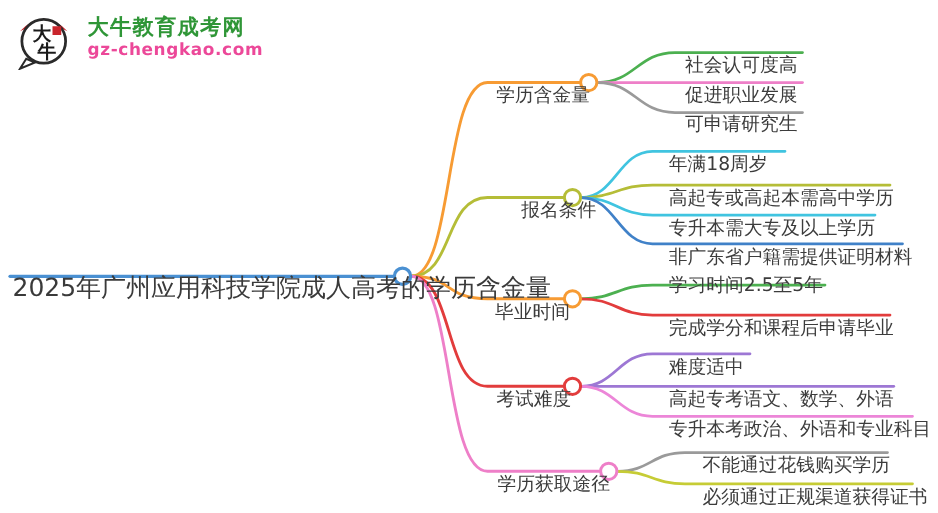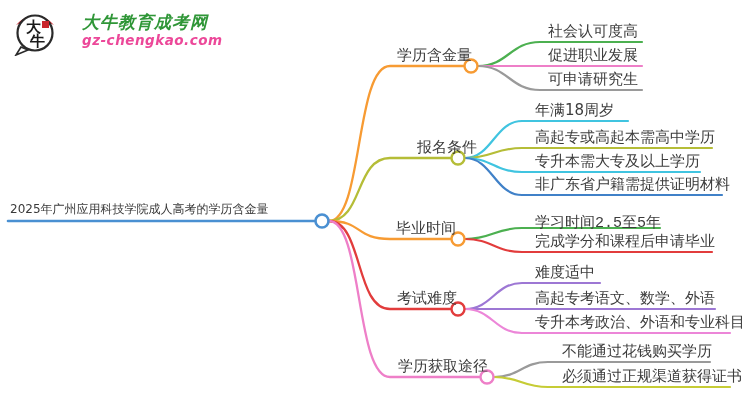--- a/index.html
+++ b/index.html
@@ -3,25 +3,25 @@
 <meta charset="utf-8">
 <style>
   html,body{margin:0;padding:0;background:#ffffff;}
   #stage{
     position:relative;width:750px;height:410px;background:#ffffff;overflow:hidden;
     font-family:"DejaVu Sans","Liberation Sans",sans-serif;
   }
   #wires{position:absolute;left:0;top:0;width:750px;height:410px;}
   .lbl{
     position:absolute;height:20px;line-height:20px;white-space:nowrap;
-    color:#3c3c3c;font-size:15px;
+    color:#3c3c3c;font-size:15px;margin-top:21px;
   }
-  .root-lbl{font-size:12px;color:#3a3a3a;}
+  .root-lbl{font-size:20px;color:#3a3a3a;}
   .logo{position:absolute;left:12px;top:8px;display:flex;align-items:flex-start;}
-  .logo-txt{margin-left:24px;padding-top:4px;font-style:italic;}
+  .logo-txt{margin-left:12px;padding-top:4px;}
   .brand{font-size:17px;font-weight:bold;letter-spacing:1px;line-height:20px;}
   .domain{font-size:13.5px;font-weight:bold;line-height:16px;letter-spacing:.5px;}
 </style>
 </head>
 <body>
 
 <div id="stage">
 
   <svg id="wires" viewBox="0 0 750 410" fill="none" stroke-linecap="round">
 
@@ -84,21 +84,21 @@
 
   <div class="lbl" style="left:548px;top:21px;">社会认可度高</div>
   <div class="lbl" style="left:548px;top:45px;">促进职业发展</div>
   <div class="lbl" style="left:548px;top:69px;font-family:Liberation Serif, serif;">可申请研究生</div>
 
   <div class="lbl" style="left:535px;top:100px;">年满18周岁</div>
   <div class="lbl" style="left:535px;top:127px;">高起专或高起本需高中学历</div>
   <div class="lbl" style="left:535px;top:174px;">非广东省户籍需提供证明材料</div>
   <div class="lbl" style="left:535px;top:151px;">专升本需大专及以上学历</div>
 
-  <div class="lbl" style="left:535px;top:214px;font-family:Liberation Mono, monospace;">学习时间2.5至5年</div>
+  <div class="lbl" style="left:535px;top:197px;">学习时间2.5至5年</div>
   <div class="lbl" style="left:535px;top:231px;">完成学分和课程后申请毕业</div>
 
   <div class="lbl" style="left:535px;top:262px;text-align:center;">难度适中</div>
   <div class="lbl" style="left:535px;top:288px;text-align:center;">高起专考语文、数学、外语</div>
   <div class="lbl" style="left:535px;top:312px;">专升本考政治、外语和专业科目</div>
 
   <div class="lbl" style="left:562px;top:341px;">不能通过花钱购买学历</div>
   <div class="lbl" style="left:562px;top:366px;">必须通过正规渠道获得证书</div>
 
 </div>

